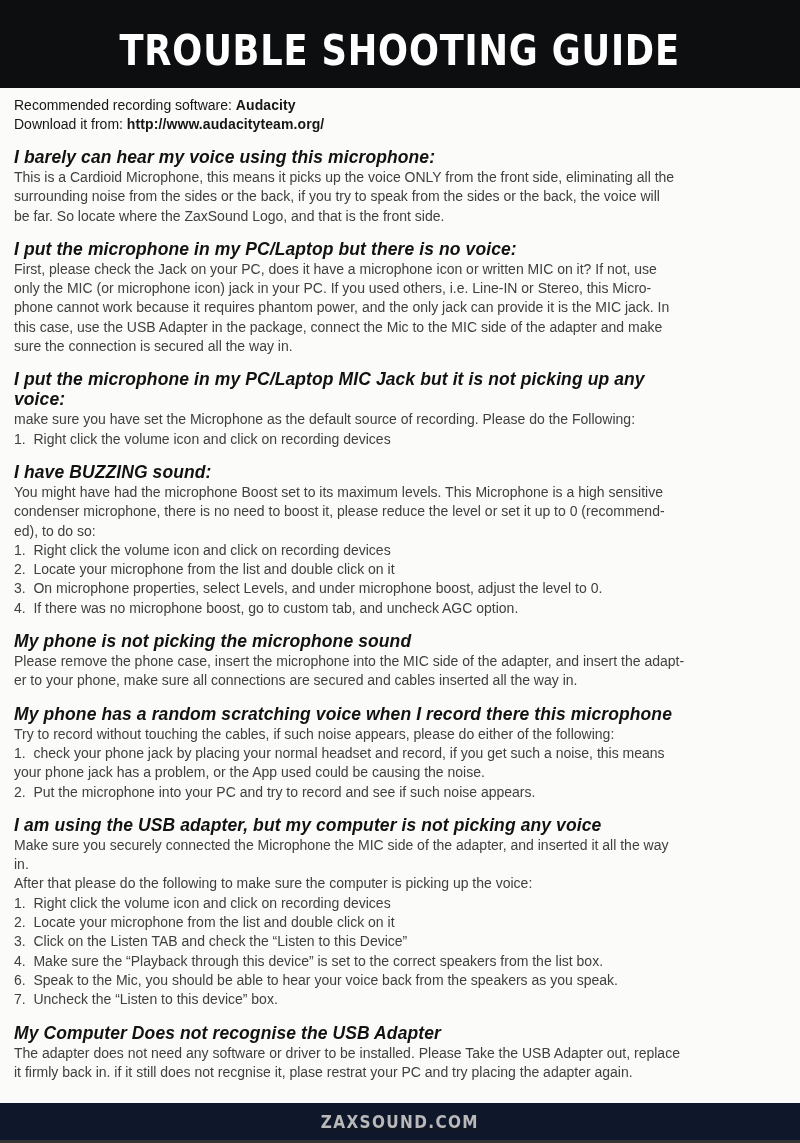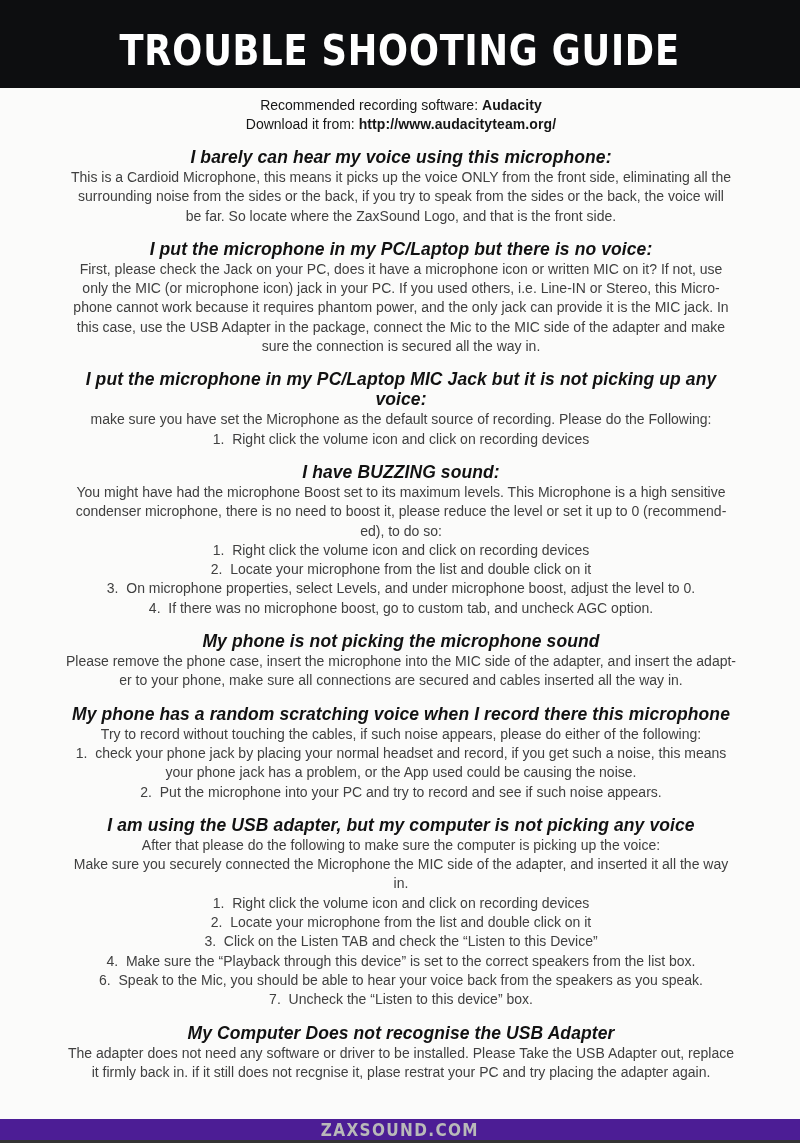--- a/index.html
+++ b/index.html
@@ -1,20 +1,19 @@
 <!DOCTYPE html>
 <html><head>
 <meta charset="utf-8">
 <style>
   html, body { margin:0; padding:0; }
   .page {
     width:800px; height:1143px; position:relative; overflow:hidden;
     background:#fbfbfa; color:#161616;
     font-family:"Liberation Sans", sans-serif;
-    text-align:center;
   }
   .header-bar {
     height:88px; background:#0d0e10;
     display:flex; align-items:center; justify-content:center;
   }
   .guide-title {
     color:#ffffff; font-family:"DejaVu Sans", sans-serif; font-weight:bold;
     font-size:43px; letter-spacing:1px; white-space:nowrap;
     transform:scaleX(0.82); padding-top:12px;
   }
@@ -23,23 +22,23 @@
   .intro-line b { letter-spacing:0.1px; }
   .faq-section h2 {
     font-size:17.5px; line-height:20px; margin:13px 0 1px 0;
     white-space:pre-line; letter-spacing:0.1px; color:#121212;font-style:italic;
   }
   .body-par, .list-item {
     font-size:14px; line-height:19.3px; margin:0;
     white-space:pre-line; color:#404040;
   }
   .footer-bar {
-    position:absolute; left:0; right:0; bottom:0; height:24px;
-    background:#4c1d95; box-sizing:border-box; border-bottom:3px solid #343434;
-    display:flex; align-items:center; justify-content:center;
+    position:absolute; left:0; right:0; bottom:0; height:40px;
+    background:#0f172a; box-sizing:border-box; border-bottom:3px solid #343434;
+    display:flex; align-items:center; justify-content:center;text-decoration:underline;
   }
   .footer-text {
     color:#b9b9b9; font-family:"DejaVu Sans", sans-serif; font-weight:bold;
     font-size:17px; letter-spacing:1.5px; transform:scaleX(0.9);
   }
 </style>
 </head>
 <body>
 
 <div class="page">
@@ -96,23 +95,23 @@
     <div class="faq-section">
       <h2>My phone has a random scratching voice when I record there this microphone</h2>
       <p class="body-par">Try to record without touching the cables, if such noise appears, please do either of the following:</p>
       <div class="list-item">1.&nbsp;&nbsp;check your phone jack by placing your normal headset and record, if you get such a noise, this means
 your phone jack has a problem, or the App used could be causing the noise.</div>
       <div class="list-item">2.&nbsp;&nbsp;Put the microphone into your PC and try to record and see if such noise appears.</div>
     </div>
 
     <div class="faq-section">
       <h2>I am using the USB adapter, but my computer is not picking any voice</h2>
-      <p class="body-par">After that please do the following to make sure the computer is picking up the voice:</p>
       <p class="body-par">Make sure you securely connected the Microphone the MIC side of the adapter, and inserted it all the way
 in.</p>
+      <p class="body-par">After that please do the following to make sure the computer is picking up the voice:</p>
       <div class="list-item">1.&nbsp;&nbsp;Right click the volume icon and click on recording devices</div>
       <div class="list-item">2.&nbsp;&nbsp;Locate your microphone from the list and double click on it</div>
       <div class="list-item">3.&nbsp;&nbsp;Click on the Listen TAB and check the “Listen to this Device”</div>
       <div class="list-item">4.&nbsp;&nbsp;Make sure the “Playback through this device” is set to the correct speakers from the list box.</div>
       <div class="list-item">6.&nbsp;&nbsp;Speak to the Mic, you should be able to hear your voice back from the speakers as you speak.</div>
       <div class="list-item">7.&nbsp;&nbsp;Uncheck the “Listen to this device” box.</div>
     </div>
 
     <div class="faq-section">
       <h2>My Computer Does not recognise the USB Adapter</h2>

